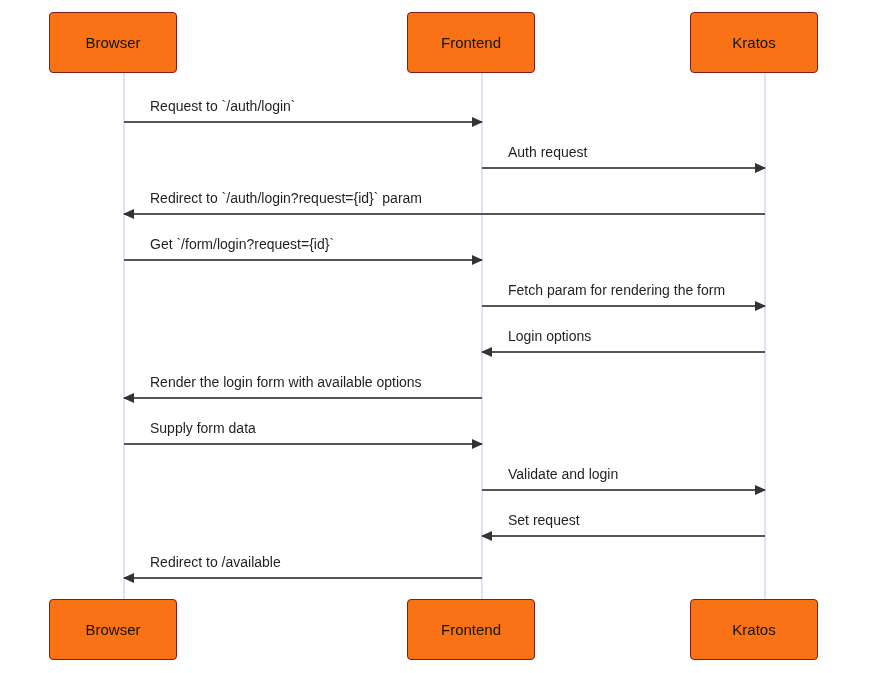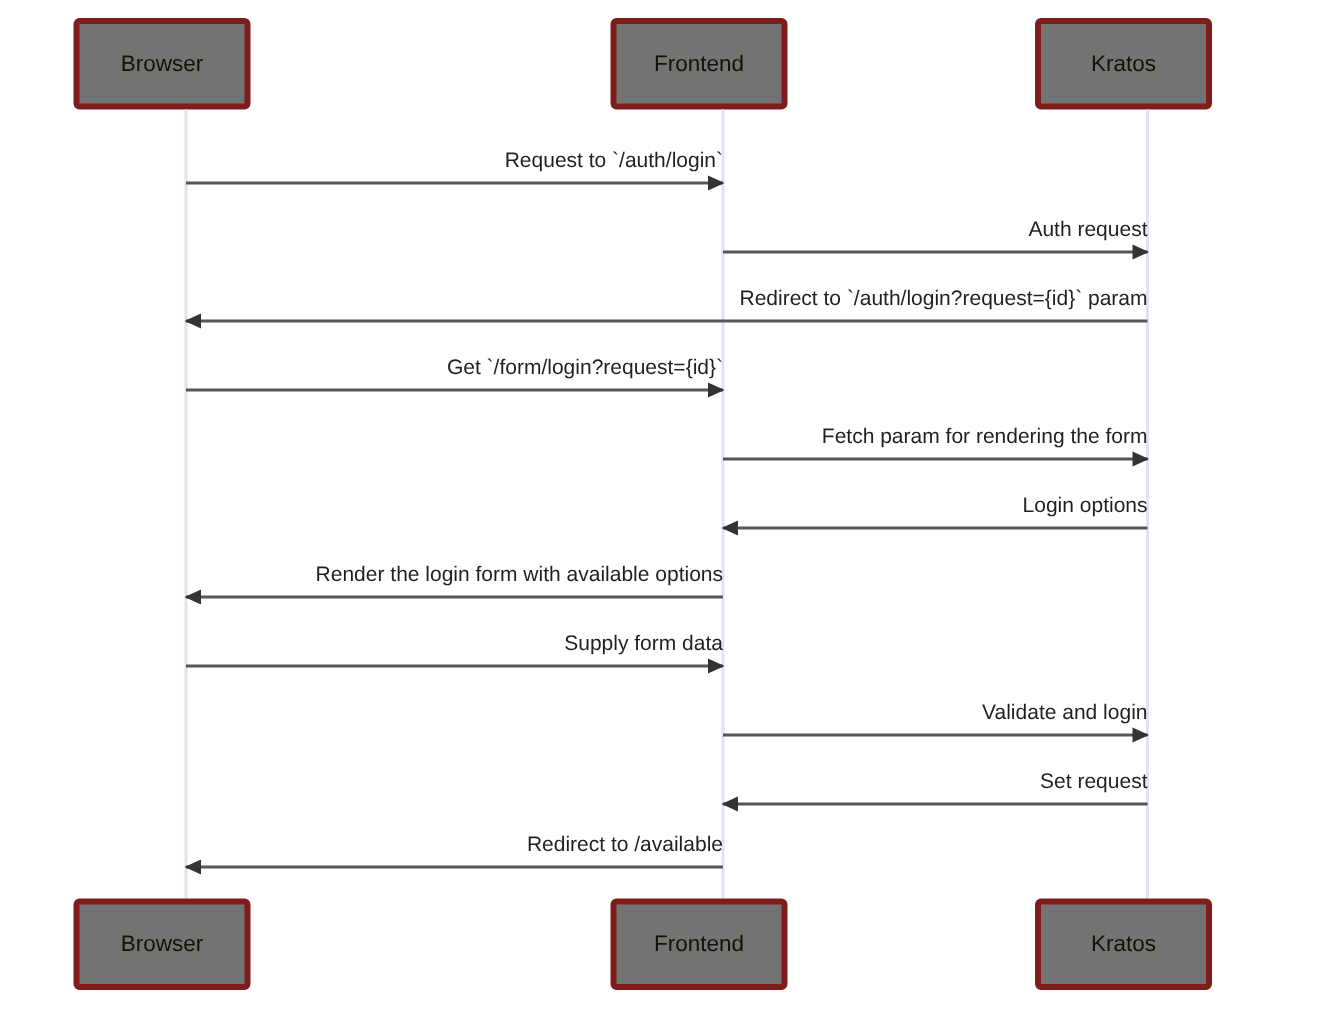--- a/index.html
+++ b/index.html
@@ -16,24 +16,24 @@
   #diagram {
     position: relative;
     width: 890px;
     height: 673px;
   }
 
   
   .actor-box {
     position: absolute;
     box-sizing: border-box;
-    width: 118px;
+    width: 128px;
     height: 61px;
-    background: #737373;
-    border: 4px solid #7f1d1d;
+    background: #f97316;
+    border: 1px solid #7f1d1d;
     border-radius: 4px;
     display: flex;
     align-items: center;
     justify-content: center;
   }
   .actor-label {
     font-size: 15px;
     color: #131300;
     font-family: "Liberation Sans", sans-serif;
     line-height: 1;
@@ -60,26 +60,27 @@
     top: 0;
     height: 2px;
     width: 100%;
     background: #55555a;
   }
   .msg-label {
     position: absolute;
     left: 0;
     width: 100%;
     bottom: 7px;
-    text-align: right;
+    text-align: left;
     font-size: 14px;
     color: #1f2020;
     font-family: "Liberation Sans", sans-serif;
     line-height: 1.1;
     white-space: nowrap;
+    padding-left: 26px;
   }
   .arrowhead {
     position: absolute;
     top: -4px;
     width: 0;
     height: 0;
     border-top: 5px solid transparent;
     border-bottom: 5px solid transparent;
   }
   .arrowhead.right {

